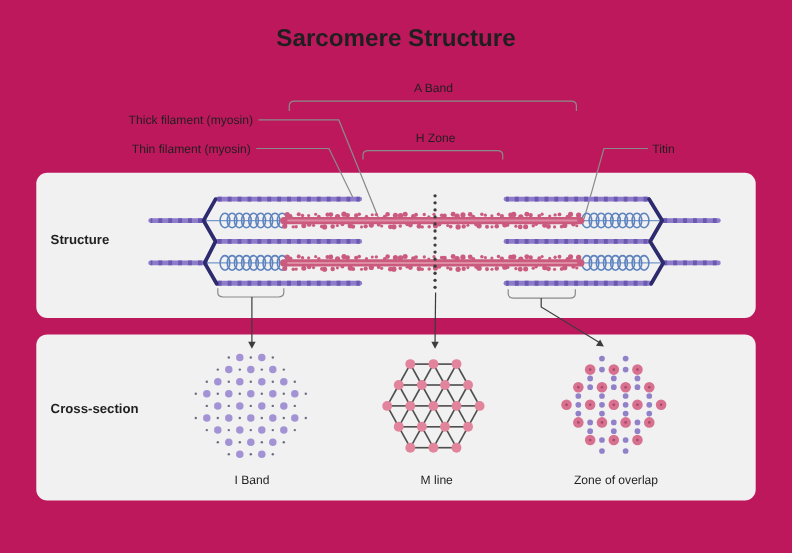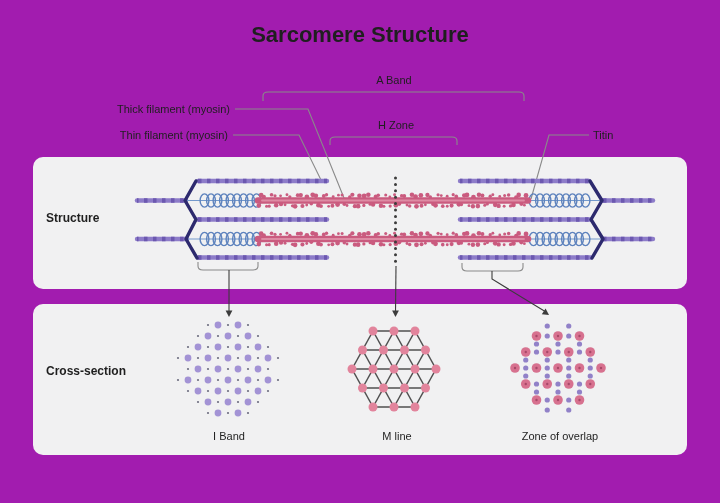--- a/index.html
+++ b/index.html
@@ -1,16 +1,16 @@
 <!DOCTYPE html>
 <html><head>
 <meta charset="utf-8">
 <style>
   html,body{margin:0;padding:0;background:#ffffff;}
-  .stage{position:relative;width:720px;height:503px;background:#a21caf;overflow:hidden;
+  .stage{position:relative;width:720px;height:503px;background:#be185d;overflow:hidden;
          font-family:"Liberation Sans",sans-serif;}
   svg text{font-family:"Liberation Sans",sans-serif;fill:#1f1f1f;}
   .title{font-size:22px;font-weight:700;}
   .lbl{font-size:11px;}
   .lbl-b{font-size:12px;font-weight:700;}
 </style>
 </head>
 <body>
 
 <div class="stage">

